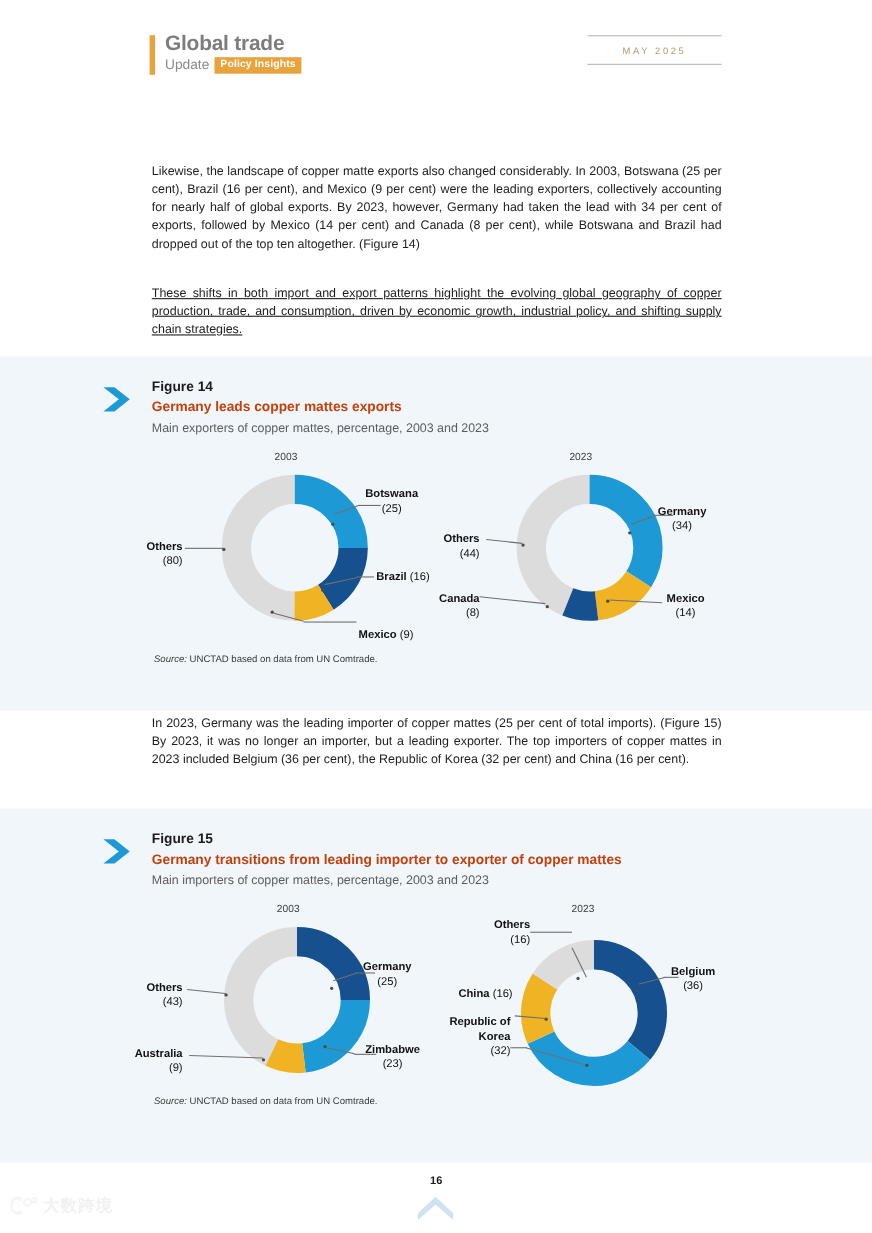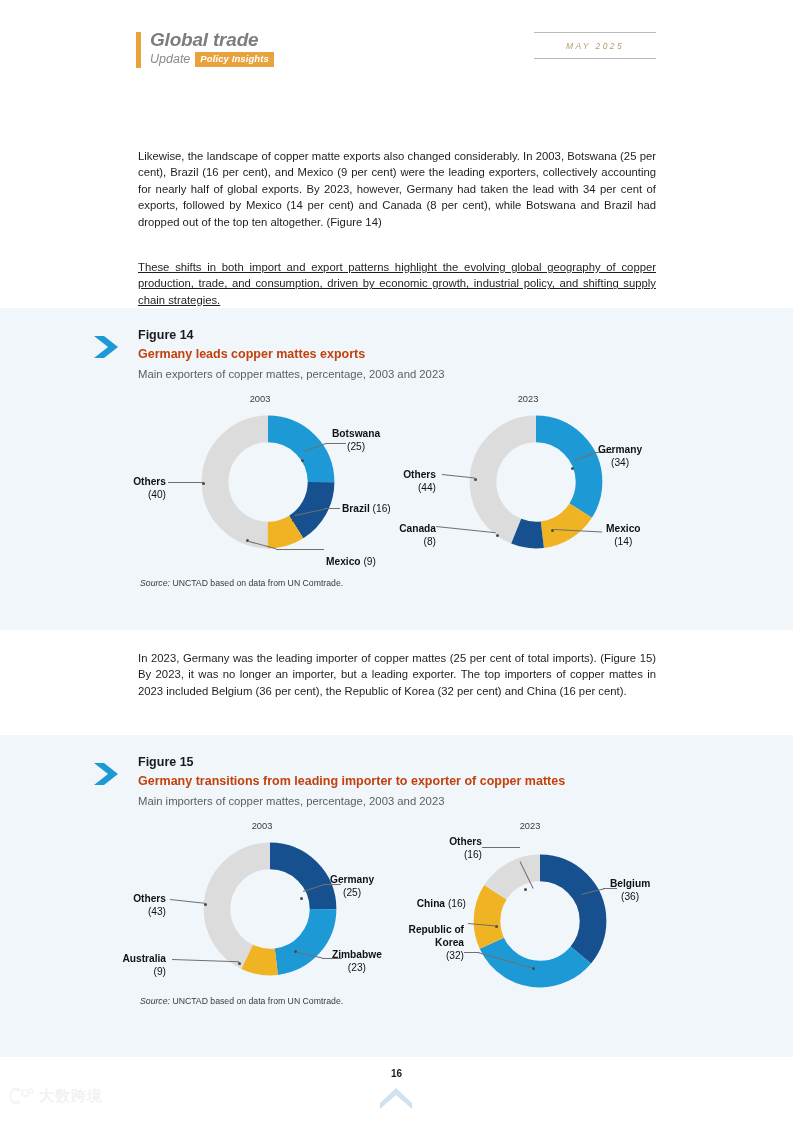--- a/index.html
+++ b/index.html
@@ -7,21 +7,21 @@
     width:793px;height:1121px;
     background:#ffffff;
     font-family:"Liberation Sans","DejaVu Sans",sans-serif;
     color:#1a1a1a;
     position:relative;
     overflow:hidden;
   }
   .page{position:relative;width:793px;height:1121px;}
 
   
-  .header{position:absolute;left:0;top:0;width:764px;height:95px;font-style:italic;}
+  .header{position:absolute;left:0;top:0;width:764px;height:95px;}
   .brand{position:absolute;left:136px;top:30px;display:flex;align-items:flex-start;}
   .brand-bar{width:5px;height:36px;background:#e8a33d;margin-right:9px;margin-top:2px;}
   .brand-text{display:flex;flex-direction:column;}
   .brand-title{font-size:19px;font-weight:bold;color:#7d7d7d;line-height:20px;letter-spacing:-0.2px;}
   .brand-sub{display:flex;align-items:center;margin-top:2px;}
   .brand-update{font-size:12.5px;color:#8a8a8a;margin-right:5px;}
   .brand-badge{background:#e8a33d;color:#ffffff;font-size:9.5px;font-weight:bold;
     padding:2px 5px 2.5px 5px;letter-spacing:0.1px;line-height:10px;}
 
   .datebox{position:absolute;left:534px;top:32px;width:122px;}
@@ -31,21 +31,21 @@
 
   
   .para{position:absolute;left:138px;width:518px;font-size:11.3px;line-height:16.4px;
     color:#1e1e1e;text-align:justify;}
   #para1{top:148px;}
   #para2{top:259px;text-decoration:underline;}
   #para3{top:650px;}
 
   
   .figband{position:absolute;left:0;width:793px;background:#f1f6fb;}
-  #fig14band{top:308px;height:322px;}
+  #fig14band{top:324px;height:322px;}
   #fig15band{top:735px;height:322px;}
 
   .fig-arrow{position:absolute;left:92px;width:34px;height:26px;}
   .fig-head{position:absolute;left:138px;}
   .fig-num{font-size:12.5px;font-weight:bold;color:#1b1b1b;line-height:15px;}
   .fig-title{font-size:12.5px;font-weight:bold;color:#c2410c;line-height:17px;margin-top:3px;}
   .fig-sub{font-size:11.3px;color:#5d5d5d;line-height:16px;margin-top:3px;}
   .fig-source{position:absolute;left:140px;font-size:8.7px;color:#3a3a3a;}
   .fig-source i{font-style:italic;}
 
@@ -143,21 +143,21 @@
       <div class="lbl right" style="left:192px;top:108px;white-space:nowrap;">
         <b>Brazil</b>
         <span class="val">(16)</span>
       </div>
       <div class="lbl right" style="left:176px;top:149px;white-space:nowrap;margin-top:12px;">
         <b>Mexico</b>
         <span class="val">(9)</span>
       </div>
       <div class="lbl left" style="left:-42px;top:81px;width:58px;">
         <b>Others</b><br>
-        <span class="val">(40)</span>
+        <span class="val">(80)</span>
       </div>
     </div>
 
     <div class="chart" style="left:420px;top:86px;width:260px;height:175px;">
       <div class="chart-year" style="left:78px;top:0px;">2023</div>
 
       <svg class="donut" style="left:46px;top:18px;" width="140" height="140" viewBox="0 0 42 42">
         <circle cx="21" cy="21" r="15.9155" fill="transparent" stroke="#dcdcdc" stroke-width="8" stroke-dasharray="44 56" stroke-dashoffset="-56" transform="rotate(-90 21 21)"></circle>
         <circle cx="21" cy="21" r="15.9155" fill="transparent" stroke="#1d9ad6" stroke-width="8" stroke-dasharray="34 66" stroke-dashoffset="0" transform="rotate(-90 21 21)"></circle>
         <circle cx="21" cy="21" r="15.9155" fill="transparent" stroke="#f0b323" stroke-width="8" stroke-dasharray="14 86" stroke-dashoffset="-34" transform="rotate(-90 21 21)"></circle>

